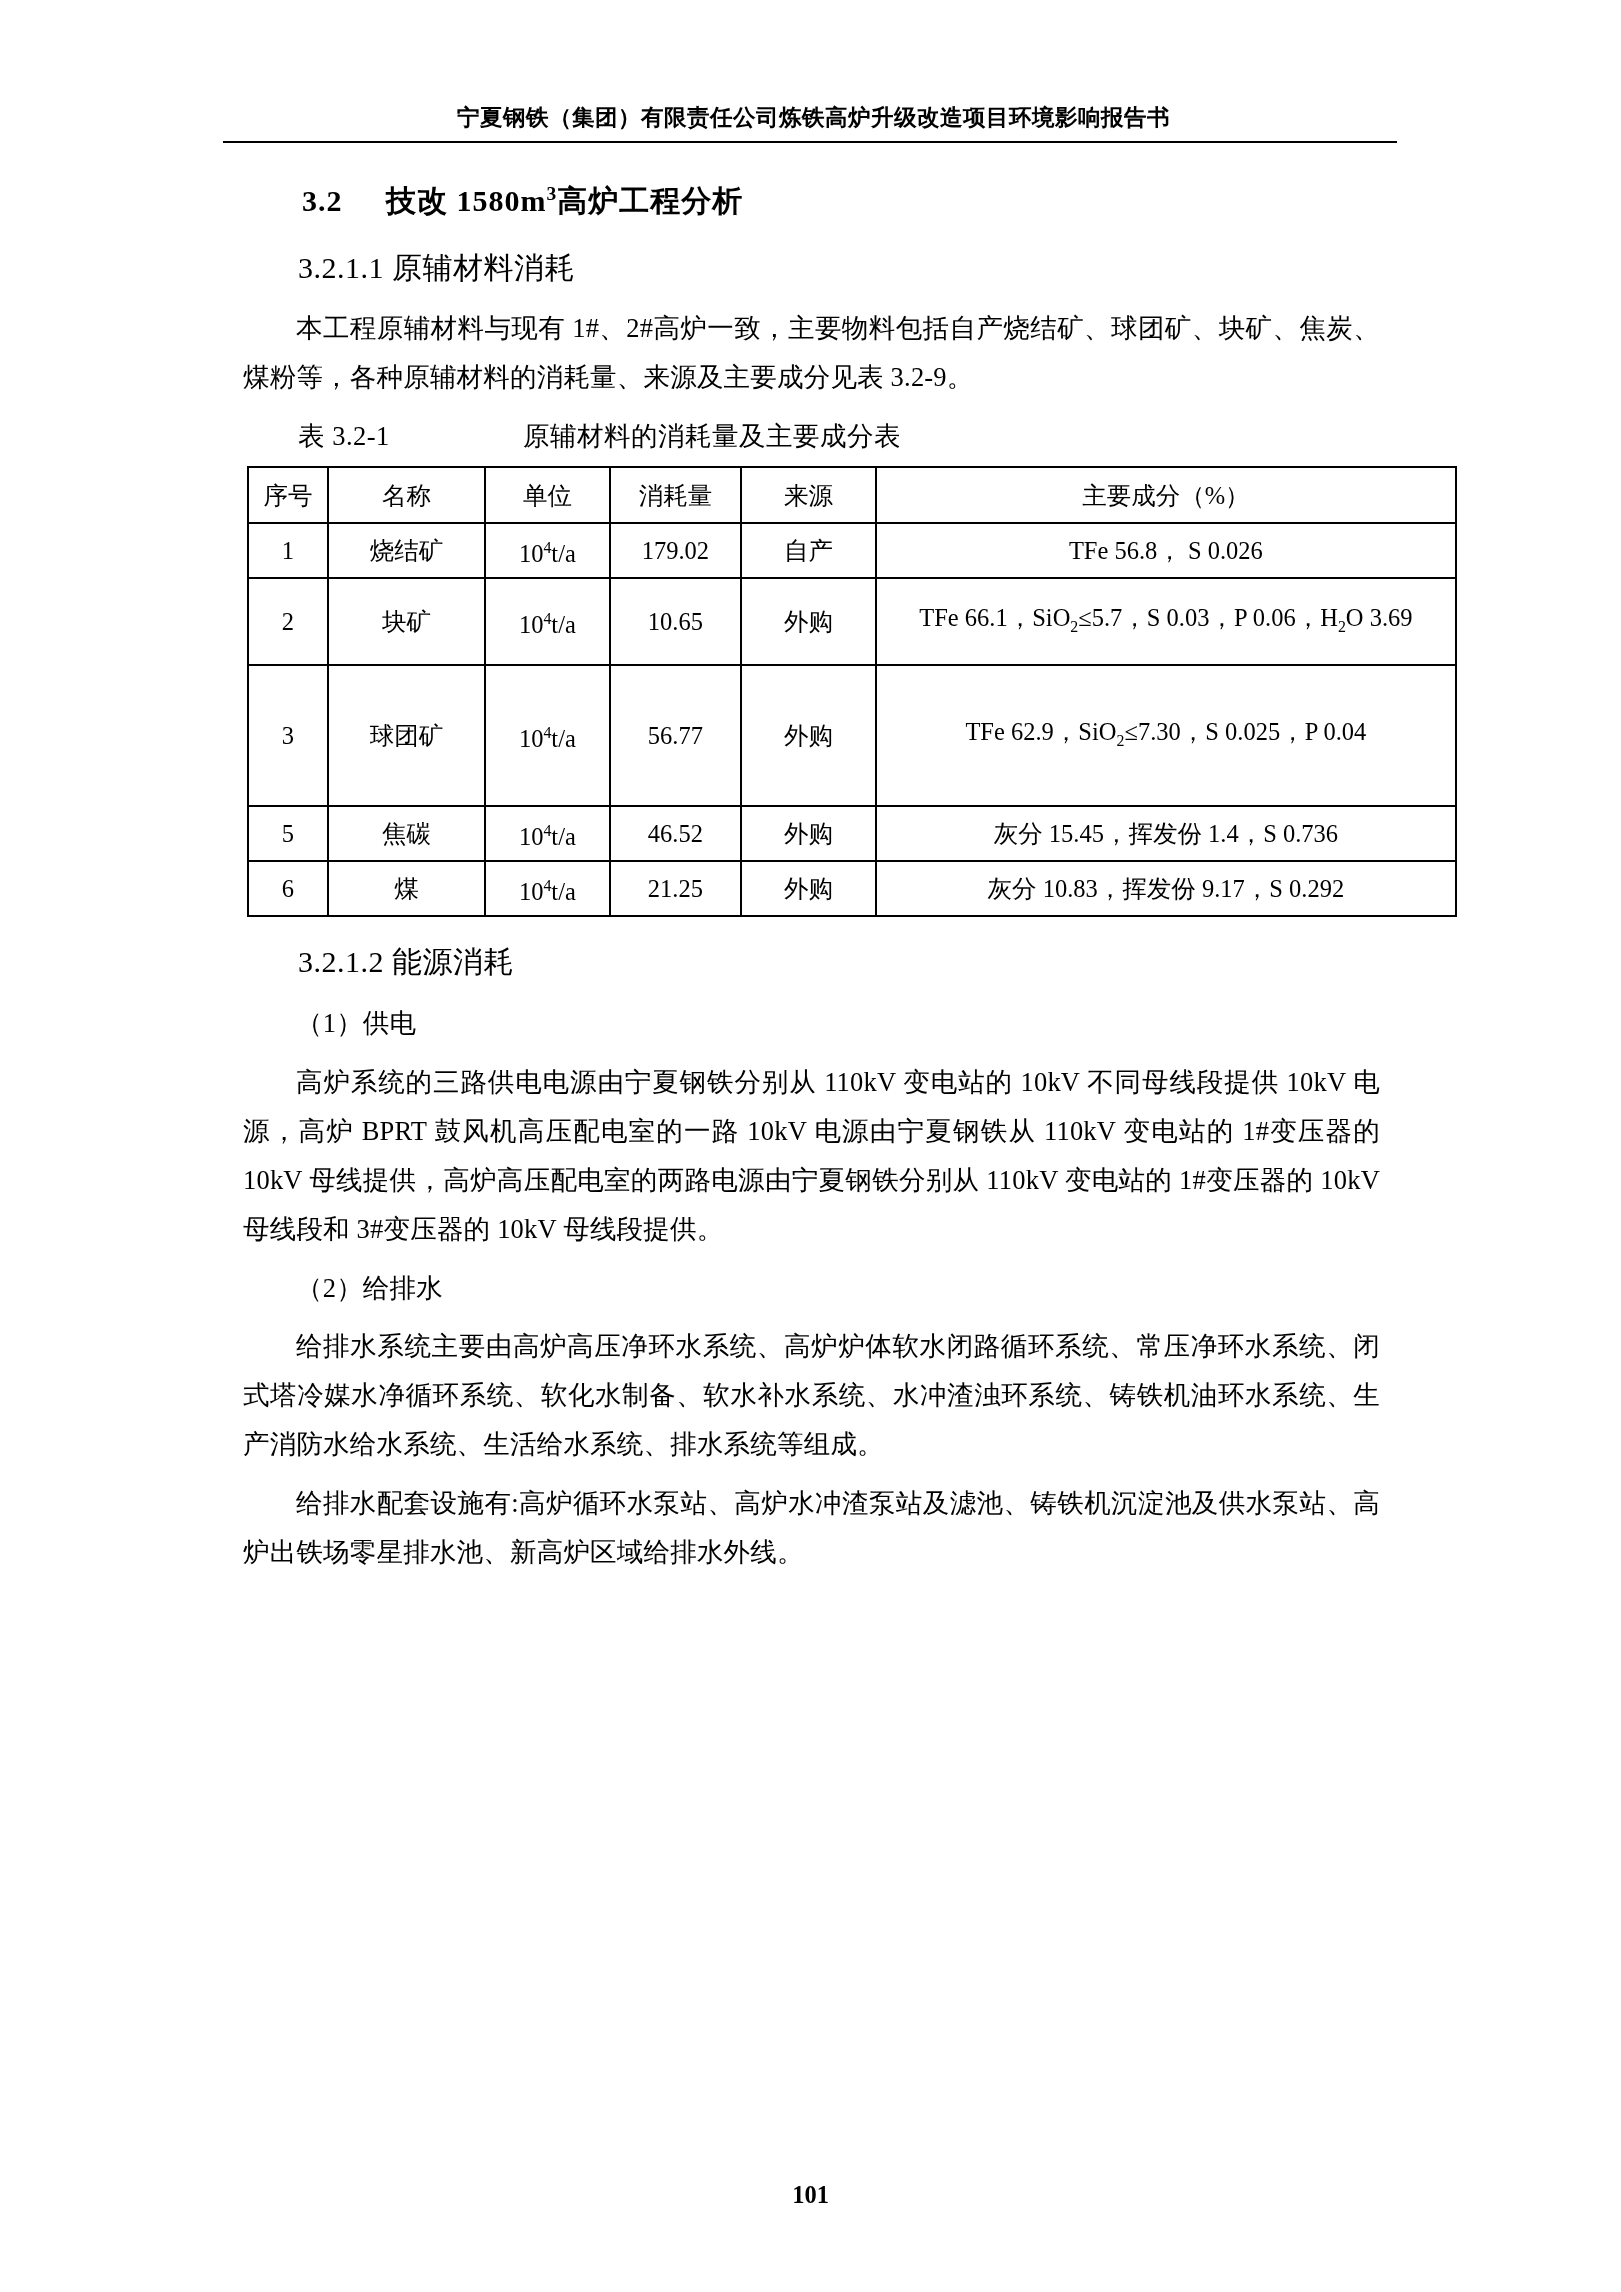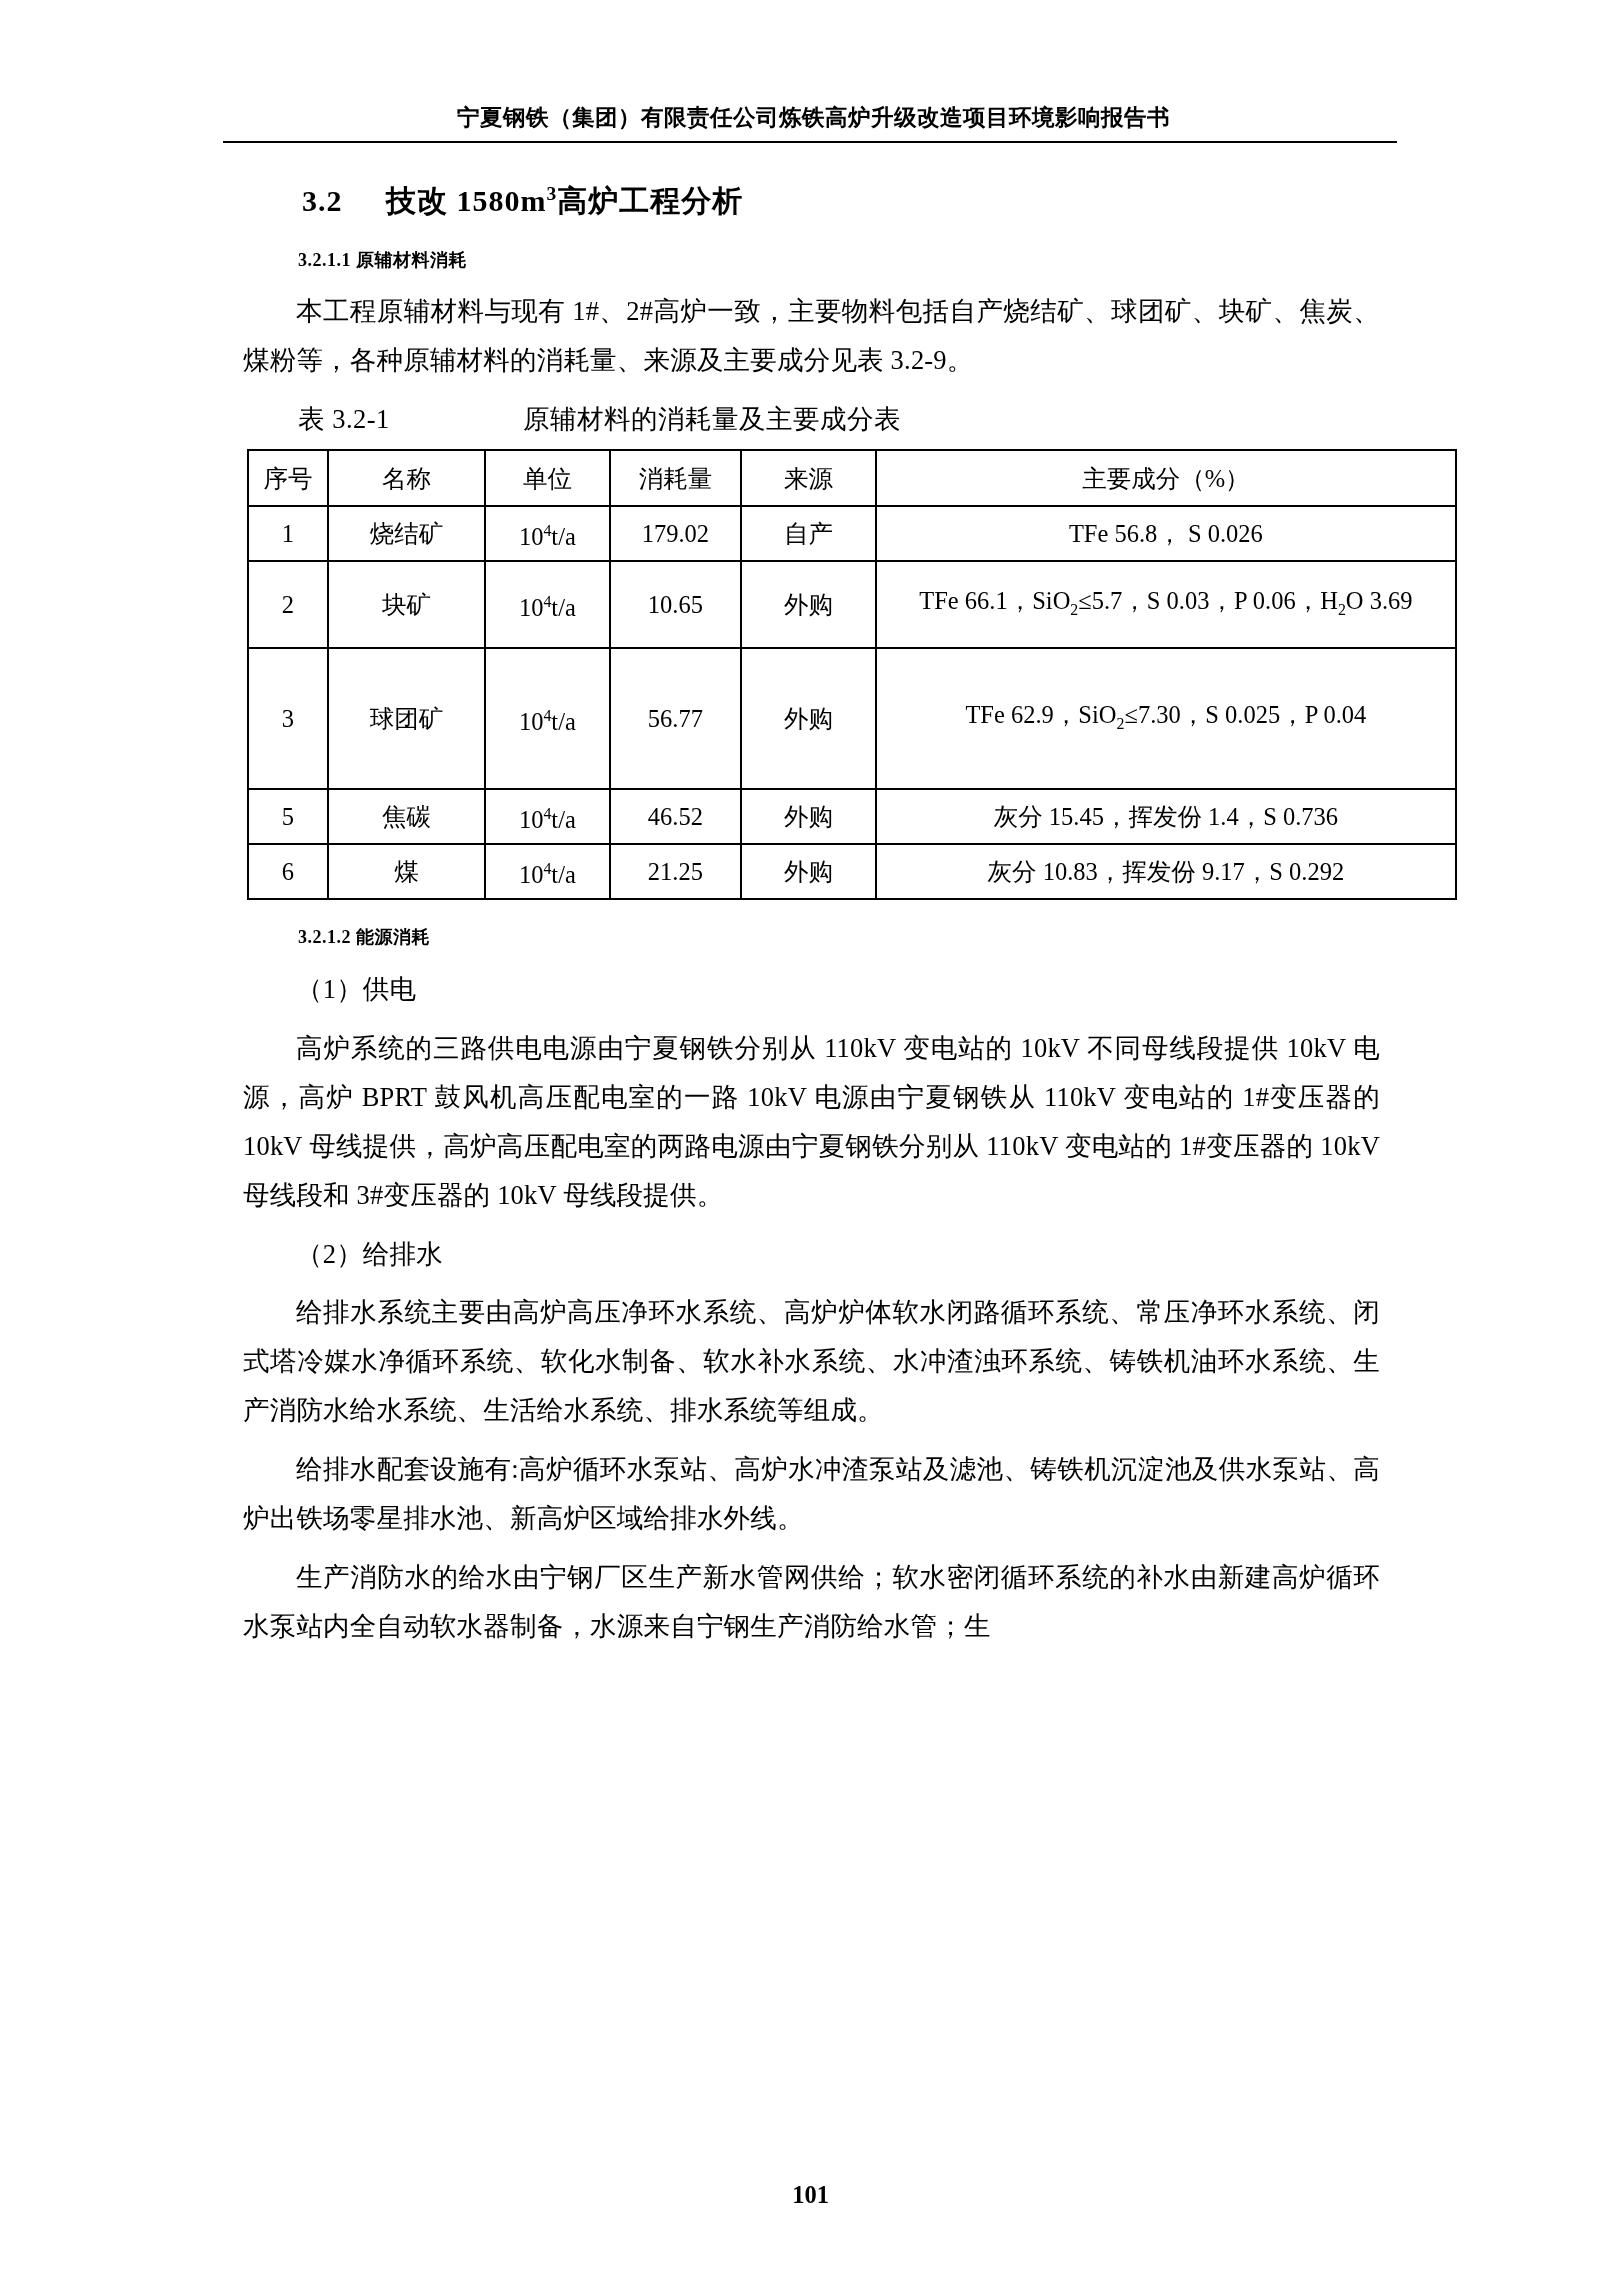--- a/index.html
+++ b/index.html
@@ -58,24 +58,24 @@
   sup { font-size: 0.65em; vertical-align: super; }
   sub { font-size: 0.65em; vertical-align: sub; }
   h3.sub {
     font-size: 26.5px;
     margin: 0 0 21.6px 0;
     padding-left: 59px;
     font-weight: normal;
     letter-spacing: 0.5px;
   }
   h4.subsub {
-    font-size: 18px;
+    font-size: 30px;
     margin: 0 0 15.7px 0;
     padding-left: 55px;
-    font-weight: bold;
+    font-weight: normal;
     letter-spacing: 0.5px;
   }
   p.body {
     font-size: 26.5px;
     line-height: 49px;
     margin: 0 0 9.8px 0;
     text-align: justify;
     text-indent: 53px;
     letter-spacing: 0.2px;
   }
@@ -214,20 +214,19 @@
     <p class="body">（1）供电</p>
 
     <p class="body">高炉系统的三路供电电源由宁夏钢铁分别从 110kV 变电站的 10kV 不同母线段提供 10kV 电源，高炉 BPRT 鼓风机高压配电室的一路 10kV 电源由宁夏钢铁从 110kV 变电站的 1#变压器的 10kV 母线提供，高炉高压配电室的两路电源由宁夏钢铁分别从 110kV 变电站的 1#变压器的 10kV 母线段和 3#变压器的 10kV 母线段提供。</p>
 
     <p class="body">（2）给排水</p>
 
     <p class="body">给排水系统主要由高炉高压净环水系统、高炉炉体软水闭路循环系统、常压净环水系统、闭式塔冷媒水净循环系统、软化水制备、软水补水系统、水冲渣浊环系统、铸铁机油环水系统、生产消防水给水系统、生活给水系统、排水系统等组成。</p>
 
     <p class="body">给排水配套设施有:高炉循环水泵站、高炉水冲渣泵站及滤池、铸铁机沉淀池及供水泵站、高炉出铁场零星排水池、新高炉区域给排水外线。</p>
 
-    <p class="body">生产消防水的给水由宁钢厂区生产新水管网供给；软水密闭循环系统的补水由新建高炉循环水泵站内全自动软水器制备，水源来自宁钢生产消防给水管；生</p>
 
   </div>
 
   <div class="footer">101</div>
 
 </div>
 
 
 </body></html>

